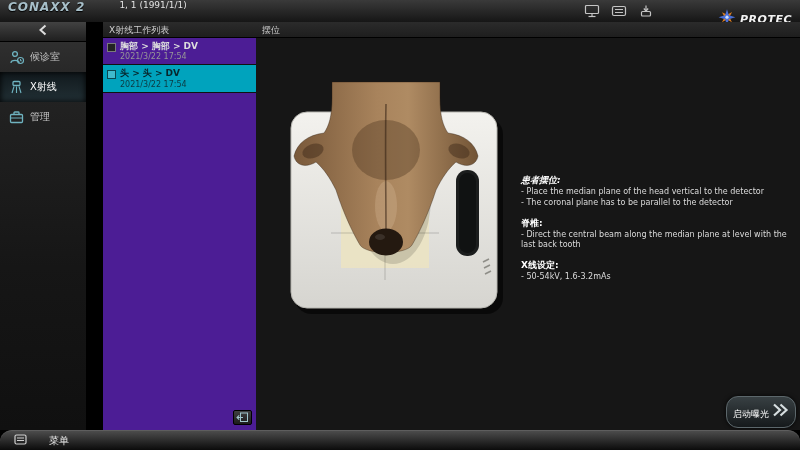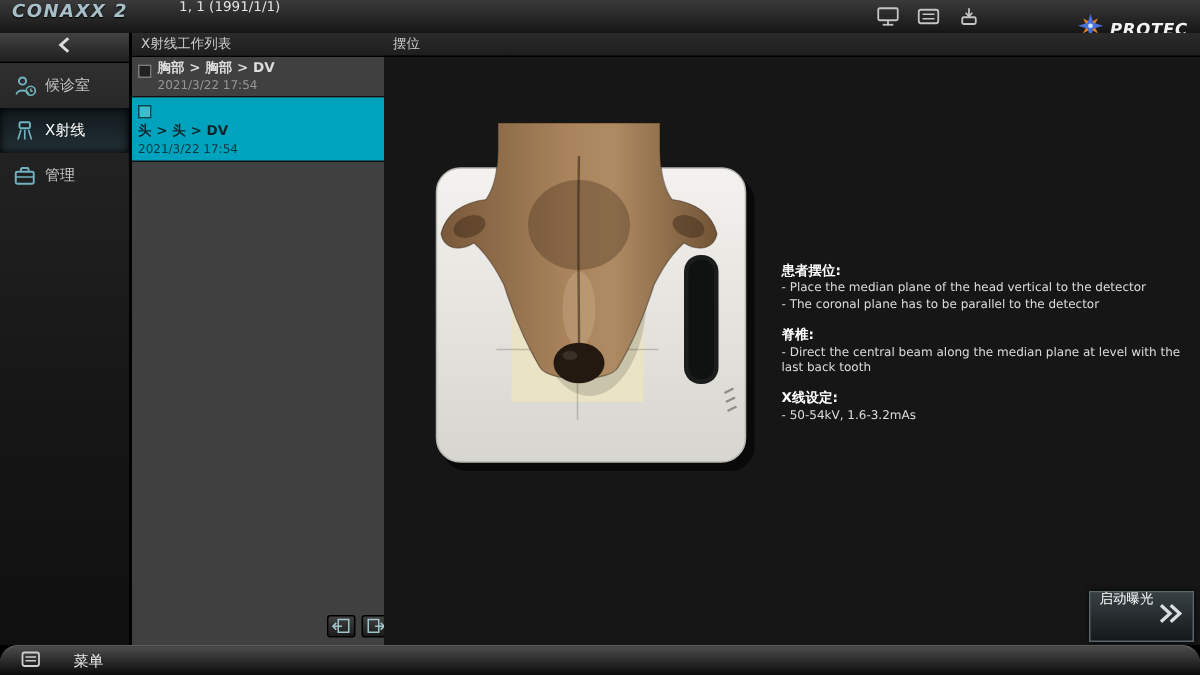--- a/index.html
+++ b/index.html
@@ -26,60 +26,60 @@
   .back-btn { height:20px; background:linear-gradient(#424242,#1f1f1f);
     border-bottom:1px solid #000; display:flex; align-items:center; justify-content:center;
     cursor:pointer; }
   .nav-item { height:30px; display:flex; align-items:center; gap:6px; padding-left:9px;
     color:#c6c6c6; font-size:10px; cursor:pointer; }
   .nav-item.active { background:linear-gradient(#11191d,#223035);
     box-shadow:inset 0 0 6px #000; color:#fff; }
   .nav-icon { width:15px; height:15px; flex:0 0 15px; }
 
   
-  .worklist { position:absolute; left:88px; top:22px; width:200px; bottom:20px;
-    background:#404040; }
+  .worklist { position:absolute; left:103px; top:22px; width:200px; bottom:20px;
+    background:#4c1d95; }
   .panel-header { height:16px; background:linear-gradient(#2b2b2b,#1e1e1e); color:#cfcfcf;
     font-size:9px; line-height:16px; padding-left:6px; border-bottom:1px solid #000; }
   .wl-item { display:flex; gap:4px; padding:3px 4px; border-bottom:1px solid #111;
     cursor:pointer; }
   .wl-check { width:9px; height:9px; border:1px solid #7a7a7a; background:#222;
     margin-top:2px; flex:0 0 9px; cursor:pointer; }
   .wl-path { font-size:9px; font-weight:bold; color:#ddd; line-height:1.25; }
   .wl-date { font-size:8px; color:#979797; }
-  .wl-item.selected { background:#00a3bd;flex-direction:column; }
+  .wl-item.selected { background:#00a3bd; }
   .wl-item.selected .wl-path { color:#07262c; }
   .wl-item.selected .wl-date { color:#0d3840; }
   .wl-item.selected .wl-check { border-color:#0b4750; background:rgba(255,255,255,0.25); }
   .wl-actions { position:absolute; right:5px; bottom:5px; display:flex; gap:4px; }
   .wl-action-btn { width:19px; height:15px; background:linear-gradient(#404040,#1c1c1c);
     border:1px solid #000; border-radius:2px; display:flex; align-items:center;
     justify-content:center; cursor:pointer; }
 
   
   .main { position:absolute; left:256px; top:22px; right:0; bottom:20px; background:#141414; }
   .scene { position:absolute; left:0; top:16px; right:0; bottom:0; background:#161616;
     overflow:hidden; }
   .scene svg.illustration { position:absolute; left:0; top:0; }
   .instructions { position:absolute; left:265px; top:136px; width:268px; }
   .inst-heading { font-size:9px; font-weight:bold; color:#fff; margin-top:8px; }
-  .inst-heading:first-child { margin-top:0; }
+  .inst-heading:first-child { margin-top:0;font-style:italic; }
   .inst-line { font-size:8px; color:#dcdcdc; line-height:1.35; }
 
   
   .bottombar { position:absolute; left:0; right:0; bottom:0; height:20px;
     background:linear-gradient(#4c4c4c,#0b0b0b); border-top:1px solid #5e5e5e;
     border-radius:12px 12px 0 0; display:flex; align-items:center; }
   .menu-btn { display:flex; align-items:center; gap:22px; margin-left:14px; color:#ececec;
     font-size:10px; cursor:pointer; }
 
   
   .exposure-btn { position:absolute; right:4px; bottom:22px; width:70px; height:32px;
-    background:linear-gradient(#384043,#15191b); border:1px solid #5c676b; border-radius:0;
-    display:flex; align-items:center; justify-content:space-between; padding:16px 6px;
+    background:linear-gradient(#384043,#15191b); border:1px solid #5c676b; border-radius:12px;
+    display:flex; align-items:center; justify-content:space-between; padding:1px 6px;
     cursor:pointer; box-shadow:0 0 4px rgba(0,0,0,0.8); }
   .exposure-label { font-size:9px; color:#fff; align-self:flex-end; margin-bottom:5px; }
 </style>
 </head>
 <body>
 
 <div class="app">
 
   <div class="topbar">
     <div class="logo-conaxx">CONAXX 2</div>

